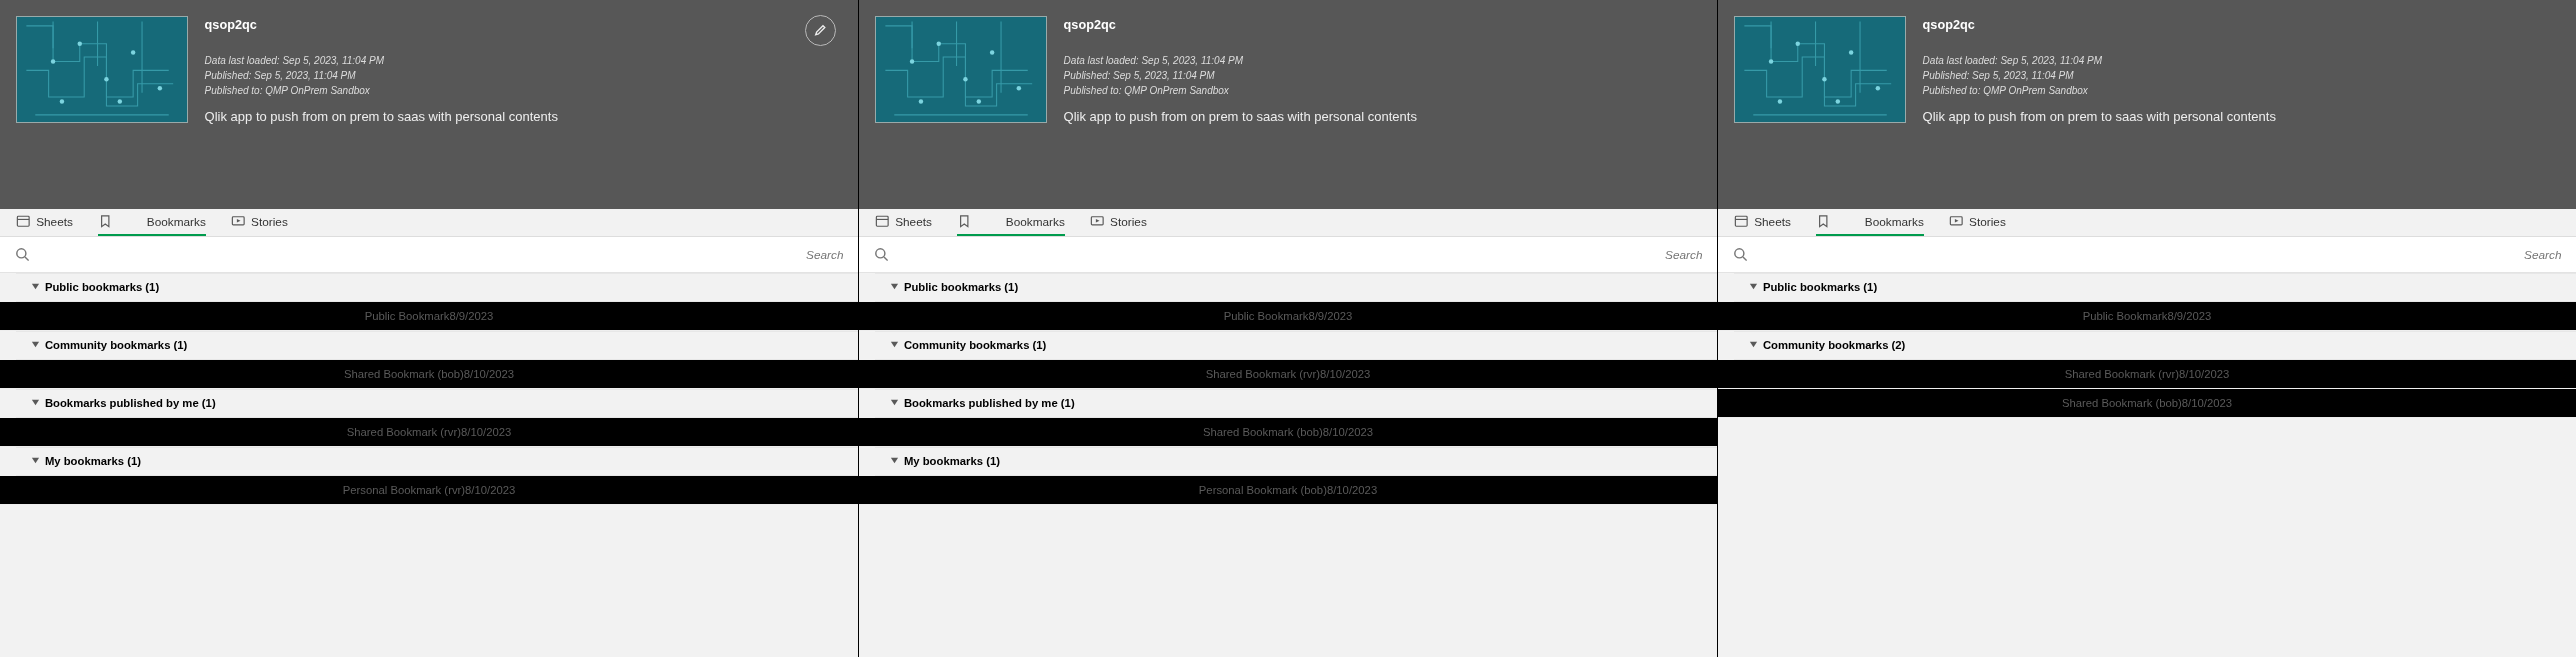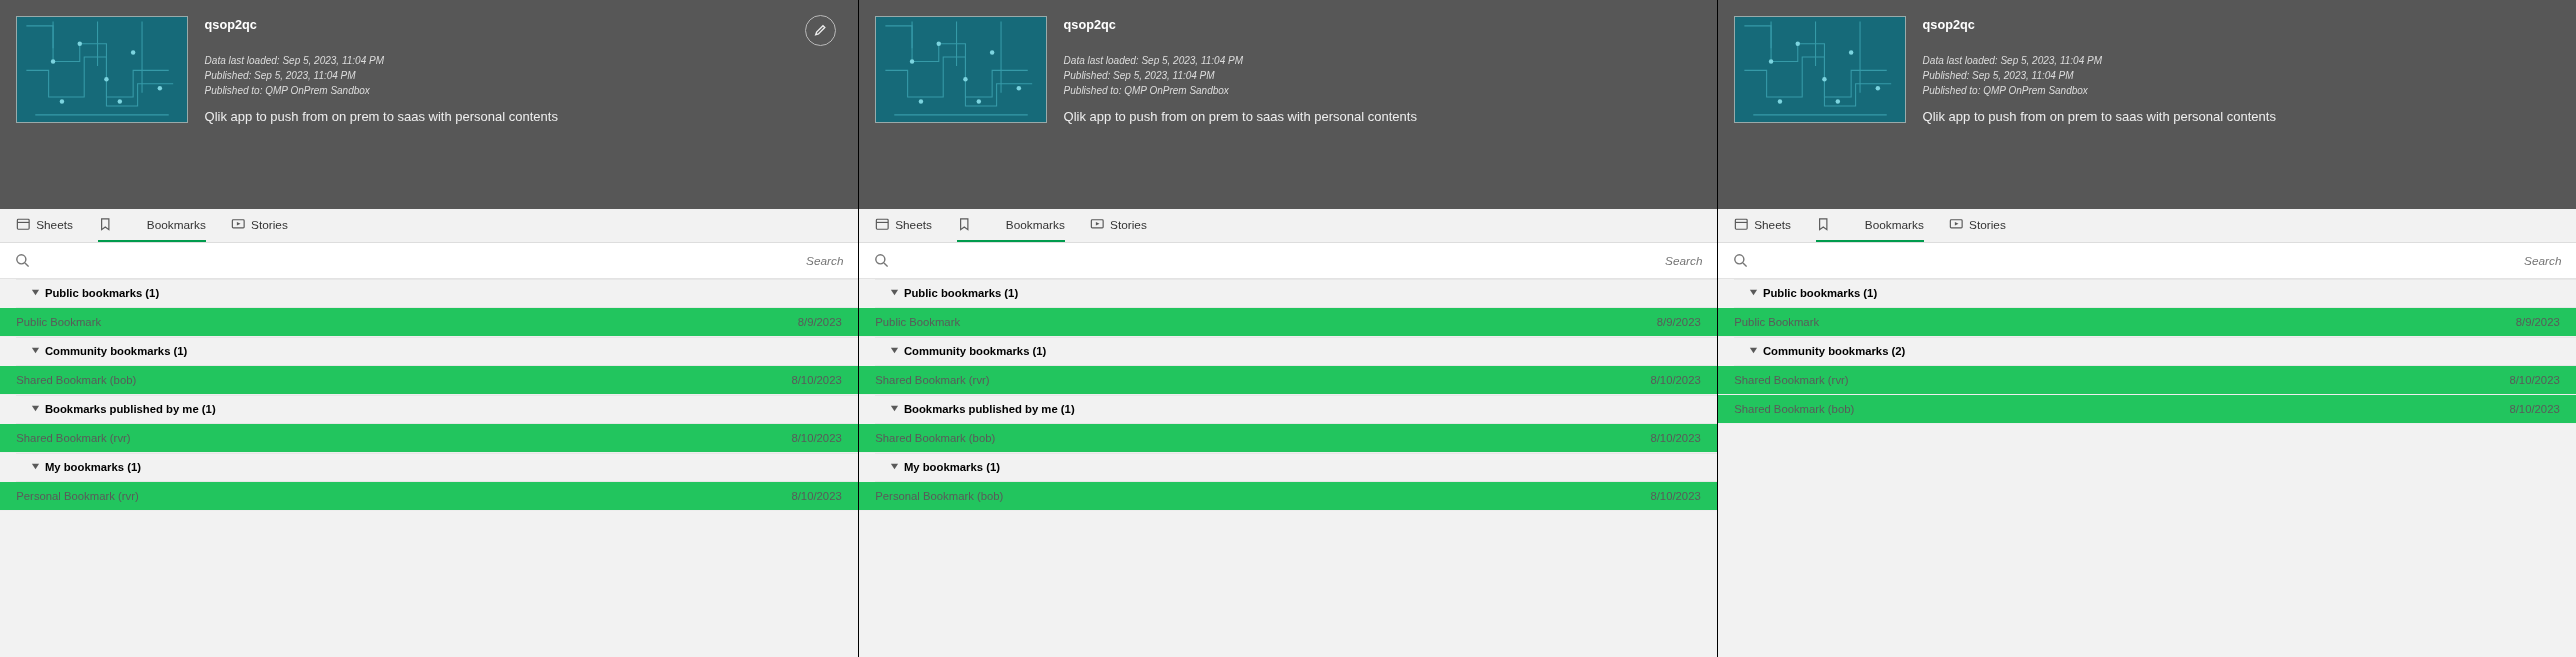--- a/index.html
+++ b/index.html
@@ -63,21 +63,21 @@
       cursor: pointer;
     }
 
     
     .tabs {
       display: flex;
       gap: 25.4px;
       padding: 0 16.3px;
       background: #f2f2f2;
       border-bottom: 0.9px solid #ddd;
-      height: 34px;
+      height: 28px;
       align-items: center;
       font-size: 11.8px;
       color: #333;
     }
     .tab { display: flex; align-items: center; gap: 5.4px; height: 100%; cursor: pointer; border-bottom: 2.7px solid transparent; }
     .tab.active { border-bottom-color: #009b4d; font-weight: 500; gap: 34px; }
     .tab-icon { width: 14.5px; height: 14.5px; display: inline-block; color:#595959; }
 
     
     .searchbar {
@@ -104,26 +104,26 @@
       border-top: 0.9px solid #e7e7e7;
       border-bottom: 0.9px solid #e7e7e7;
       background: #f2f2f2;
       cursor: pointer;
       margin-left: 16px;
     }
     .disc { display:inline-block; }
     .disc svg { width:9px; height:9px; }
     .item {
       display: flex;
-      justify-content: space-between;
+      justify-content: center;
       align-items: center;
       padding: 8.2px 16.3px;
       font-size: 11.3px;
       color: #5a5a5a;
-      background: #22c55e;
+      background: #000000;
       border-bottom: 0.9px solid #eee;
       cursor: pointer;
     }
     .item-date { color:#5a5a5a; }
   </style>
 </head>
 <body>
 
 <div class="panel">
     <div class="hdr">

